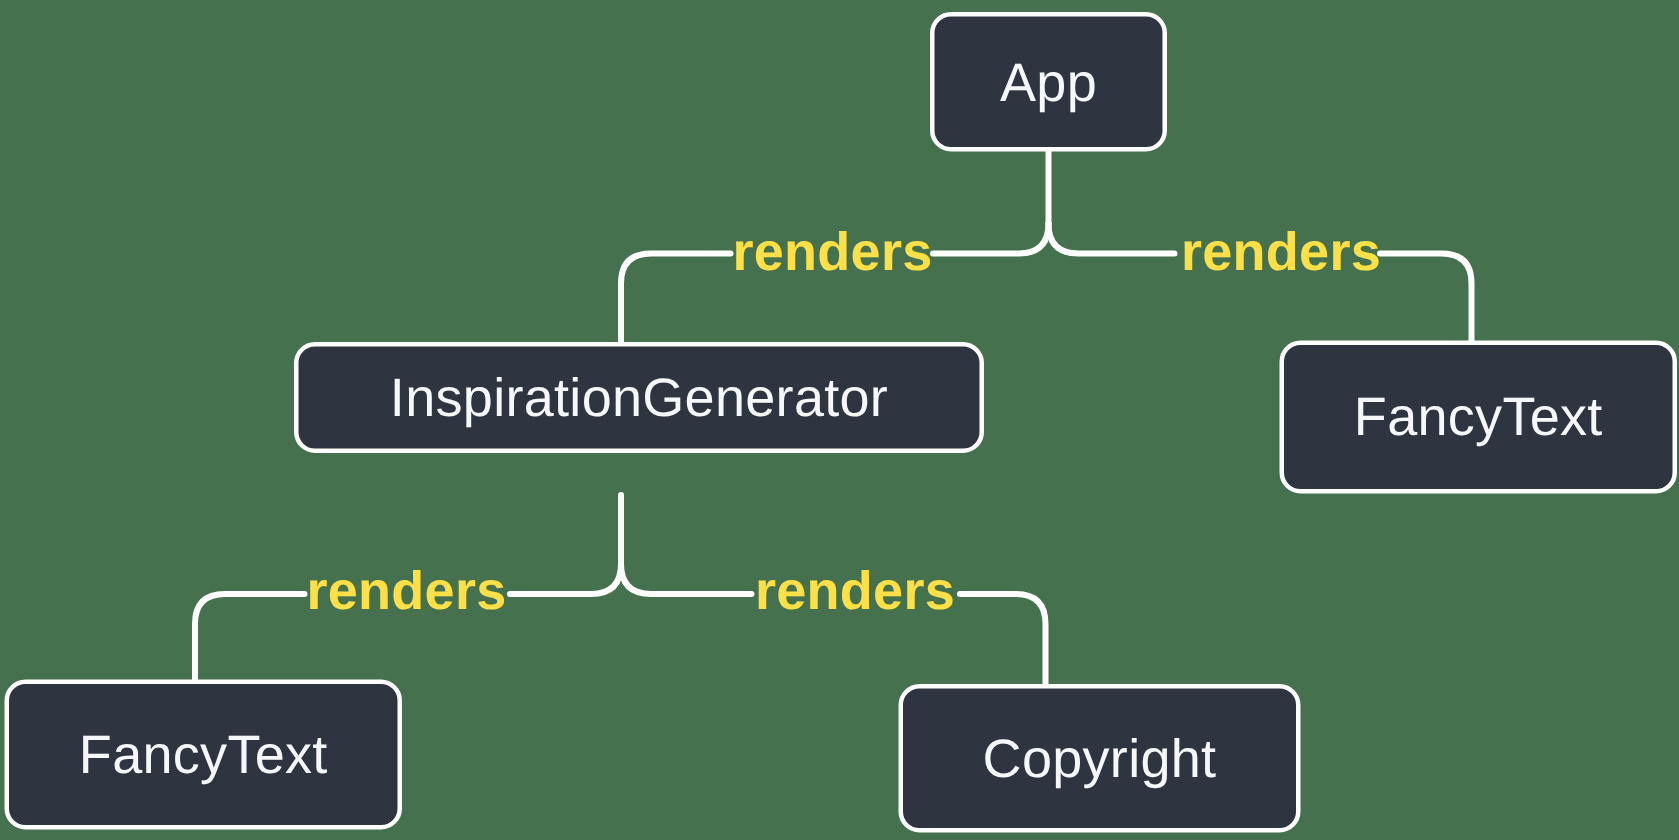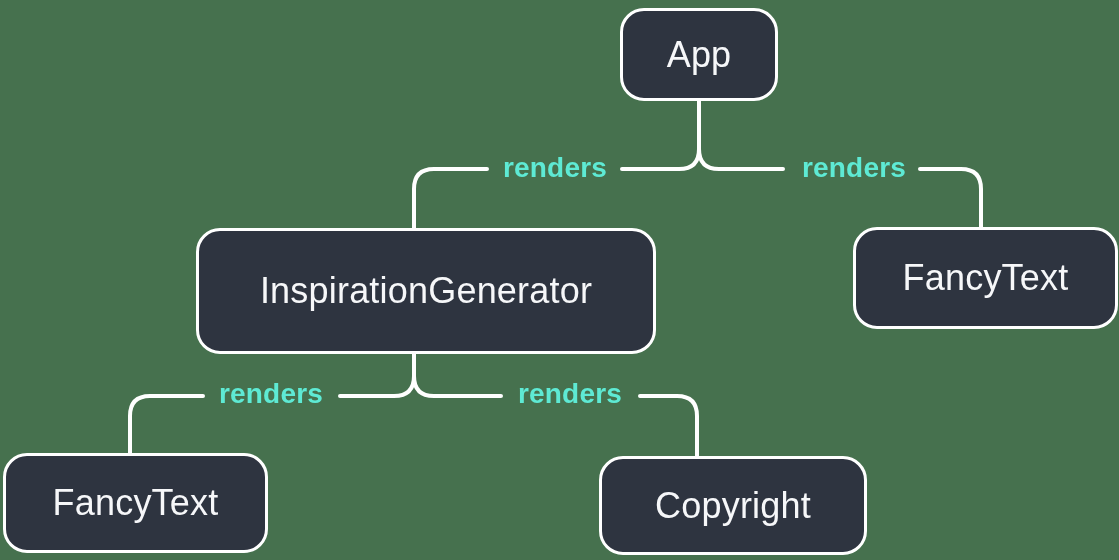--- a/index.html
+++ b/index.html
@@ -19,42 +19,42 @@
     position: absolute;
     inset: 0;
     width: 1119px;
     height: 560px;
   }
   .node {
     position: absolute;
     box-sizing: border-box;
     background: #2E3440;
     border: 3px solid #FFFFFF;
-    border-radius: 24px;
+    border-radius: 14px;
     display: flex;
     align-items: center;
     justify-content: center;
   }
   .node-label {
     color: #F6F7F9;
     font-size: 36px;
     font-weight: 500;
     letter-spacing: 0.2px;
     white-space: nowrap;
   }
   .node-app            { left: 620px; top: 8px;   width: 158px; height: 93px;  }
-  .node-inspiration    { left: 196px; top: 228px; width: 460px; height: 126px; }
+  .node-inspiration    { left: 196px; top: 228px; width: 460px; height: 74px; }
   .node-fancy-right    { left: 853px; top: 227px; width: 265px; height: 102px; }
   .node-fancy-left     { left: 3px;   top: 453px; width: 265px; height: 100px; }
   .node-copyright      { left: 599px; top: 456px; width: 268px; height: 99px;  }
   .edge-label {
     position: absolute;
     transform: translate(-50%, -50%);
-    color: #5eead4;
-    font-size: 28px;
+    color: #fde047;
+    font-size: 36px;
     font-weight: 700;
     letter-spacing: 0.2px;
     white-space: nowrap;
   }
   .edge-label-1 { left: 555px; top: 168px; }
   .edge-label-2 { left: 854px; top: 168px; }
   .edge-label-3 { left: 271px; top: 394px; }
   .edge-label-4 { left: 570px; top: 394px; }
 </style>
 </head>

